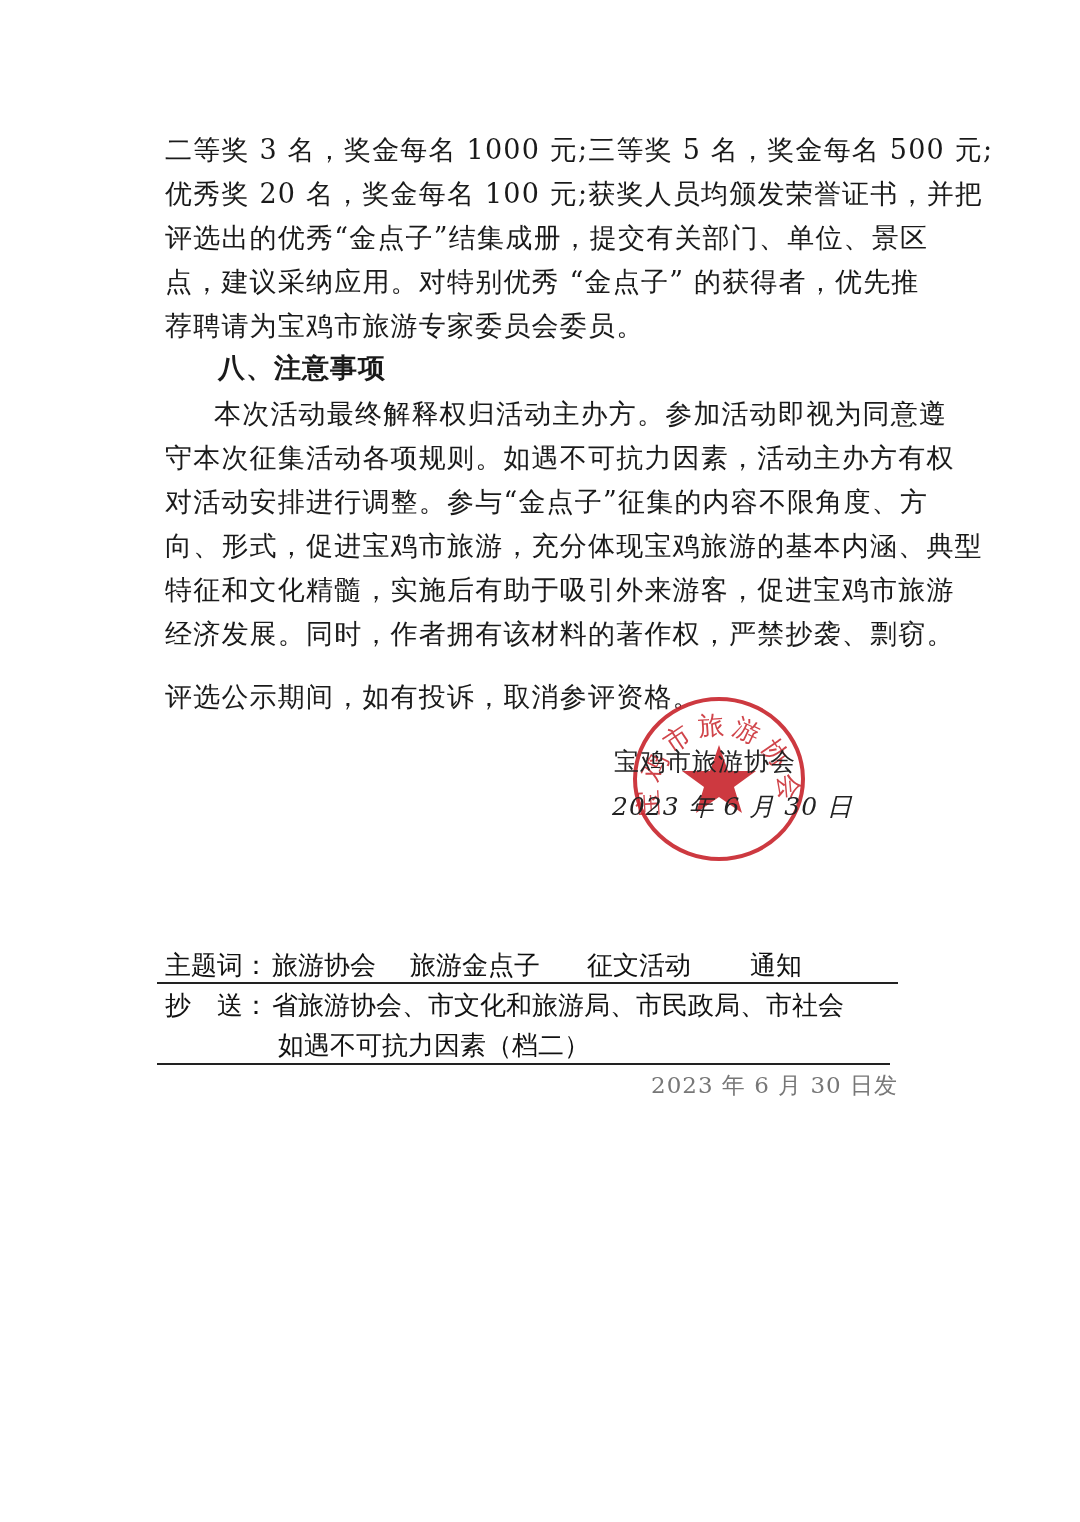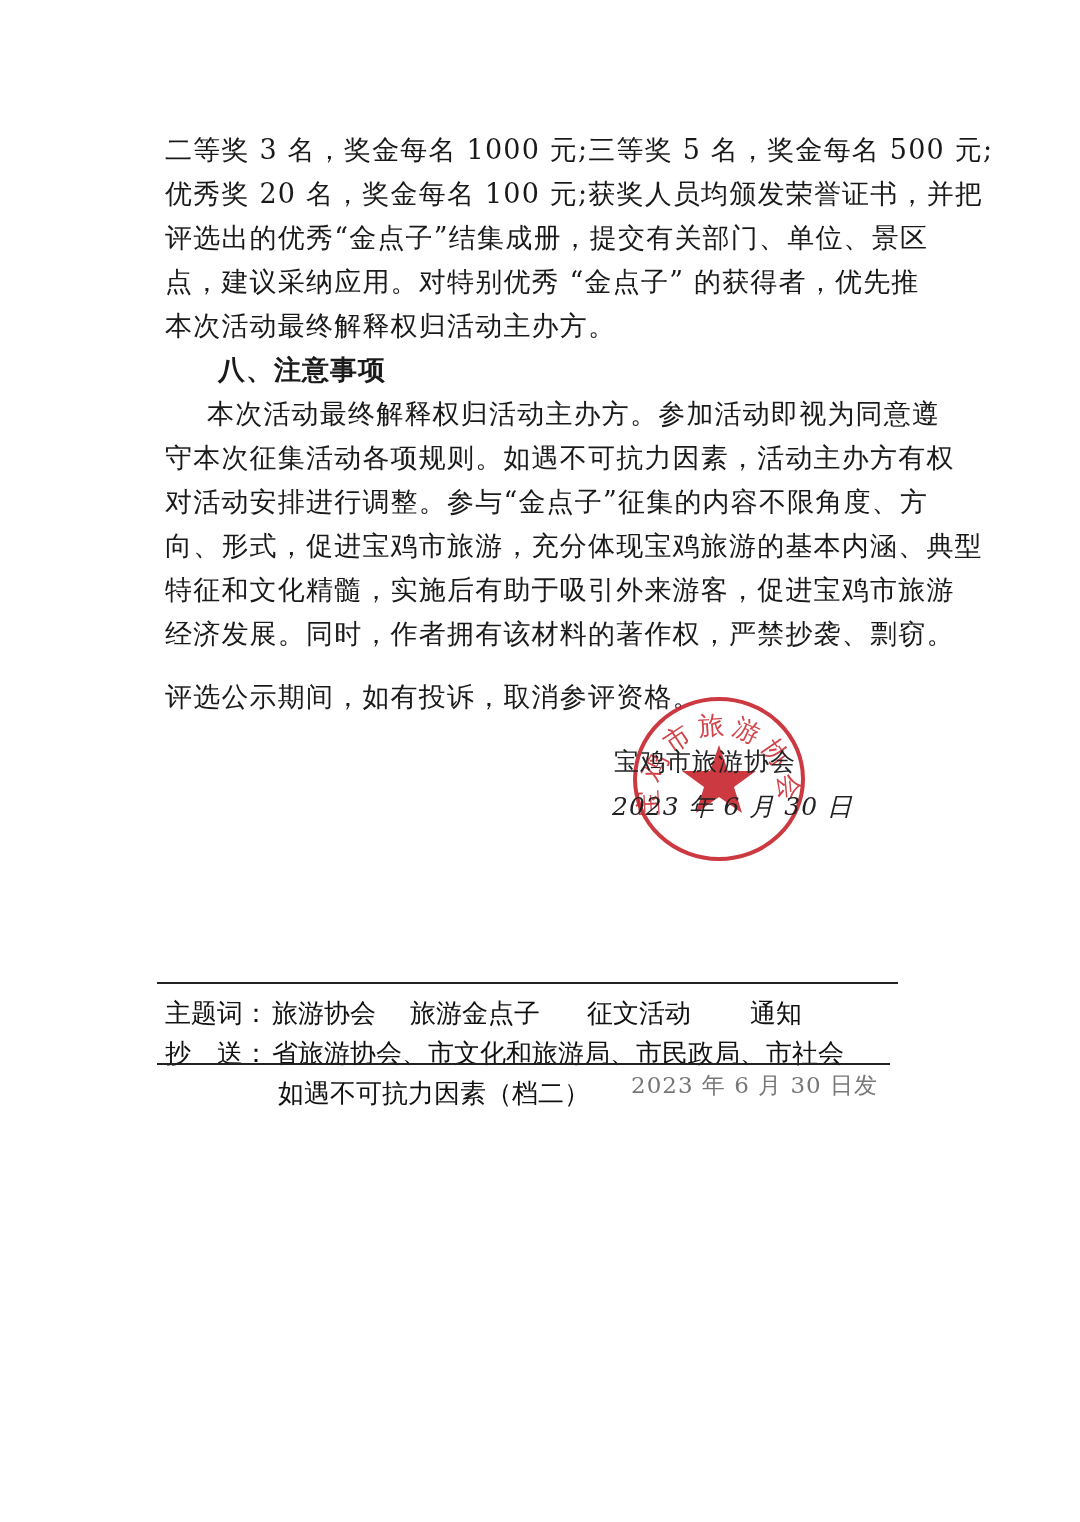--- a/index.html
+++ b/index.html
@@ -2,43 +2,43 @@
 <html><head>
 <meta charset="utf-8">
 <style>
   html, body { margin:0; padding:0; }
   body { width:1080px; height:1522px; background:#ffffff; position:relative; overflow:hidden;
          font-family:"DejaVu Serif","Liberation Serif",serif; color:#1a1a1a; }
   .para-line { position:absolute; left:165px; width:752px; font-size:27px; line-height:46px;
                white-space:nowrap; letter-spacing:1.2px; text-align:justify; text-align-last:justify; }
   .para-line.last { text-align-last:left; }
   .heading { position:absolute; left:218px; font-size:27px; line-height:46px; font-weight:bold;
-             font-family:Liberation Sans, sans-serif; letter-spacing:1px; }
+             font-family:Liberation Mono, monospace; letter-spacing:1px; }
   .sig { position:absolute; font-size:25px; color:#222; white-space:nowrap; letter-spacing:1px; }
   .stamp { position:absolute; left:630px; top:695px; width:178px; height:168px; }
   .footer-text { position:absolute; font-family:Liberation Serif, serif;
-                 font-size:26px; color:#111; white-space:nowrap;margin-top:48px; }
+                 font-size:26px; color:#111; white-space:nowrap; }
   .rule { position:absolute; height:2px; background:#222; }
-  .issue-date { position:absolute; right:202px; top:1070px; font-size:23px; color:#777; white-space:nowrap; letter-spacing:1px; }
+  .issue-date { position:absolute; right:182px; top:1070px; font-size:23px; color:#777; white-space:nowrap; letter-spacing:1px; }
 </style>
 </head>
 <body>
 
 <div>
   <div class="para-line" style="top:127px">二等奖 3 名，奖金每名 1000 元;三等奖 5 名，奖金每名 500 元;</div>
   <div class="para-line" style="top:171px">优秀奖 20 名，奖金每名 100 元;获奖人员均颁发荣誉证书，并把</div>
   <div class="para-line" style="top:215px">评选出的优秀“金点子”结集成册，提交有关部门、单位、景区</div>
   <div class="para-line" style="top:259px">点，建议采纳应用。对特别优秀 “金点子” 的获得者，优先推</div>
-  <div class="para-line last" style="top:303px">本次活动最终解释权归活动主办方。</div>
+  <div class="para-line last" style="top:303px">荐聘请为宝鸡市旅游专家委员会委员。</div>
 </div>
 
 <div class="heading" style="top:347px">八、注意事项</div>
 
 <div>
-  <div class="para-line" style="top:391px; left:207px; width:699px;">本次活动最终解释权归活动主办方。参加活动即视为同意遵</div>
+  <div class="para-line" style="top:391px; left:214px; width:699px;">本次活动最终解释权归活动主办方。参加活动即视为同意遵</div>
   <div class="para-line" style="top:435px">守本次征集活动各项规则。如遇不可抗力因素，活动主办方有权</div>
   <div class="para-line" style="top:479px">对活动安排进行调整。参与“金点子”征集的内容不限角度、方</div>
   <div class="para-line" style="top:523px">向、形式，促进宝鸡市旅游，充分体现宝鸡旅游的基本内涵、典型</div>
   <div class="para-line" style="top:567px">特征和文化精髓，实施后有助于吸引外来游客，促进宝鸡市旅游</div>
   <div class="para-line" style="top:611px">经济发展。同时，作者拥有该材料的著作权，严禁抄袭、剽窃。</div>
   <div class="para-line last" style="top:674px">评选公示期间，如有投诉，取消参评资格。</div>
 </div>
 
 <svg class="stamp" viewBox="0 0 178 168">
   <defs>

